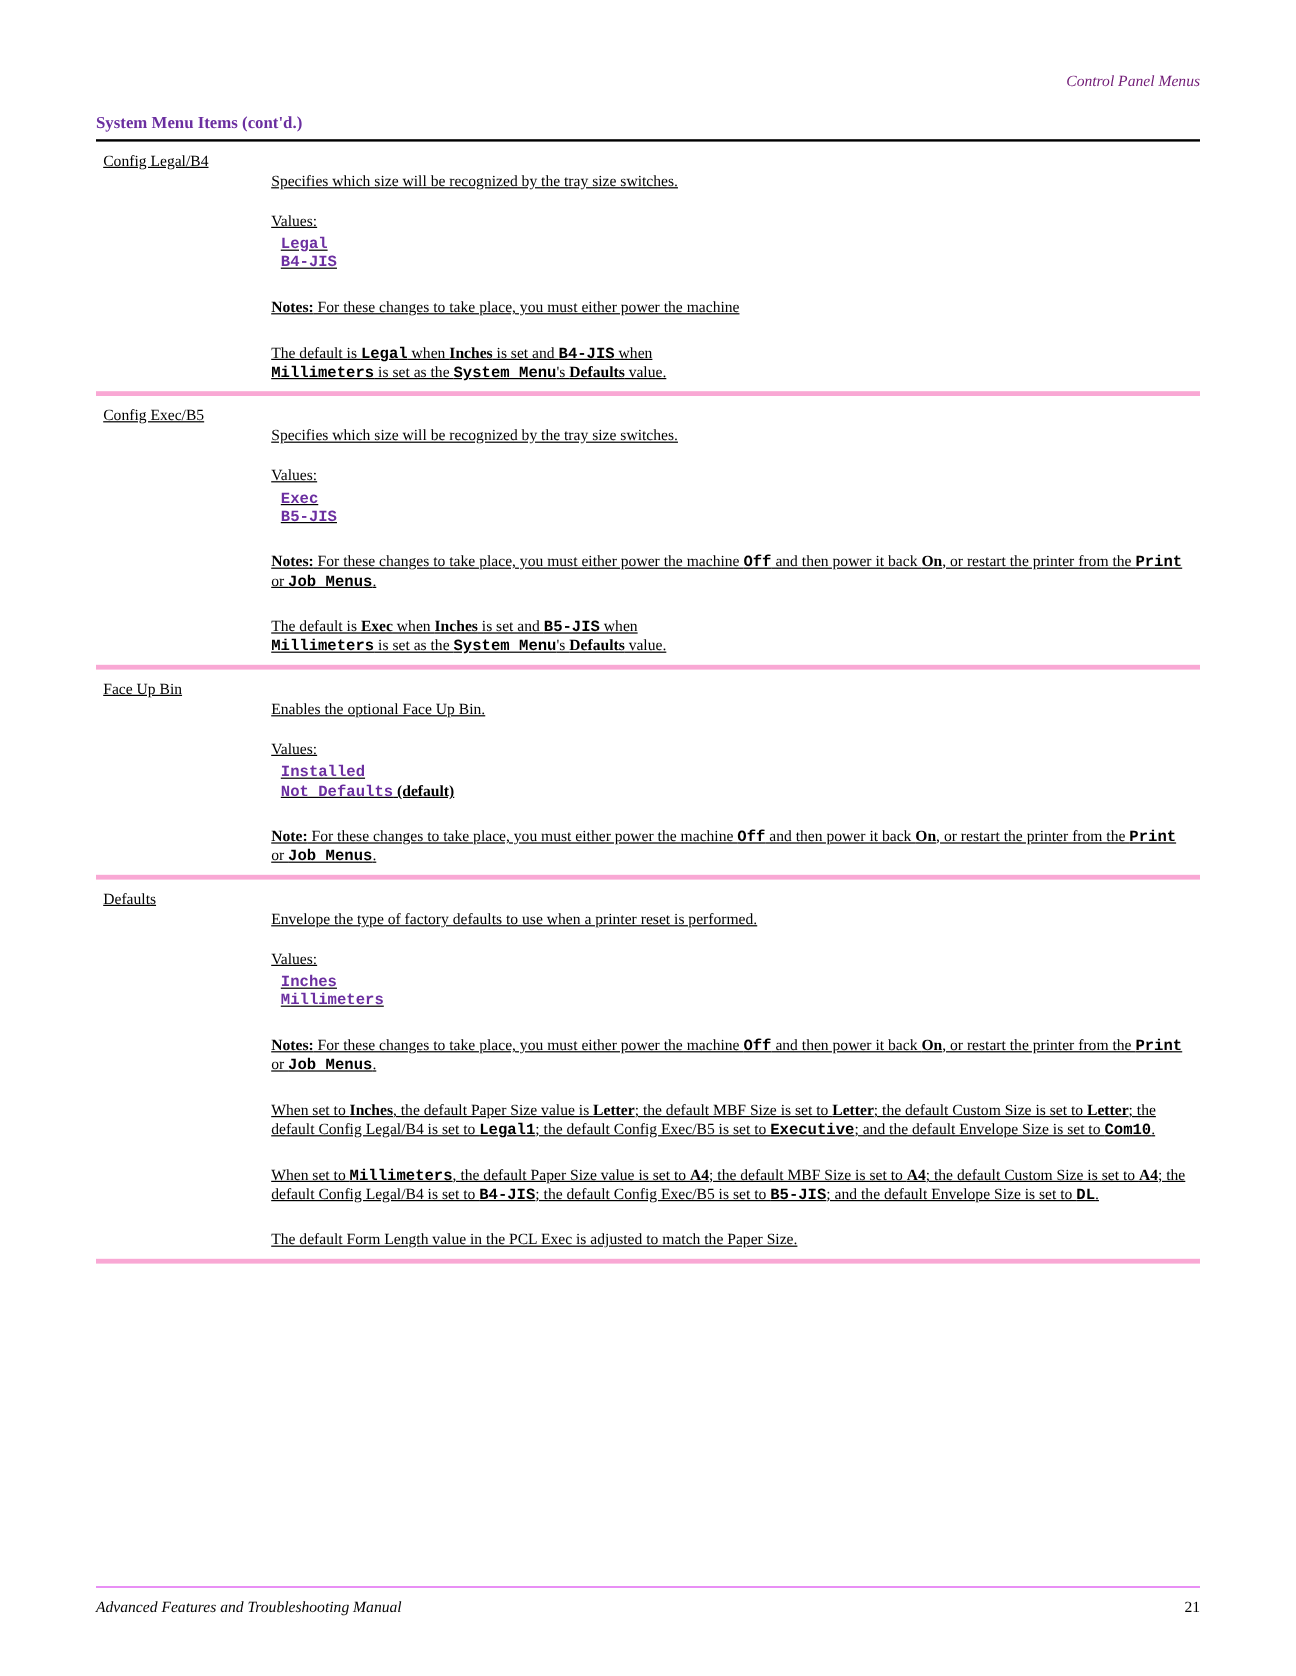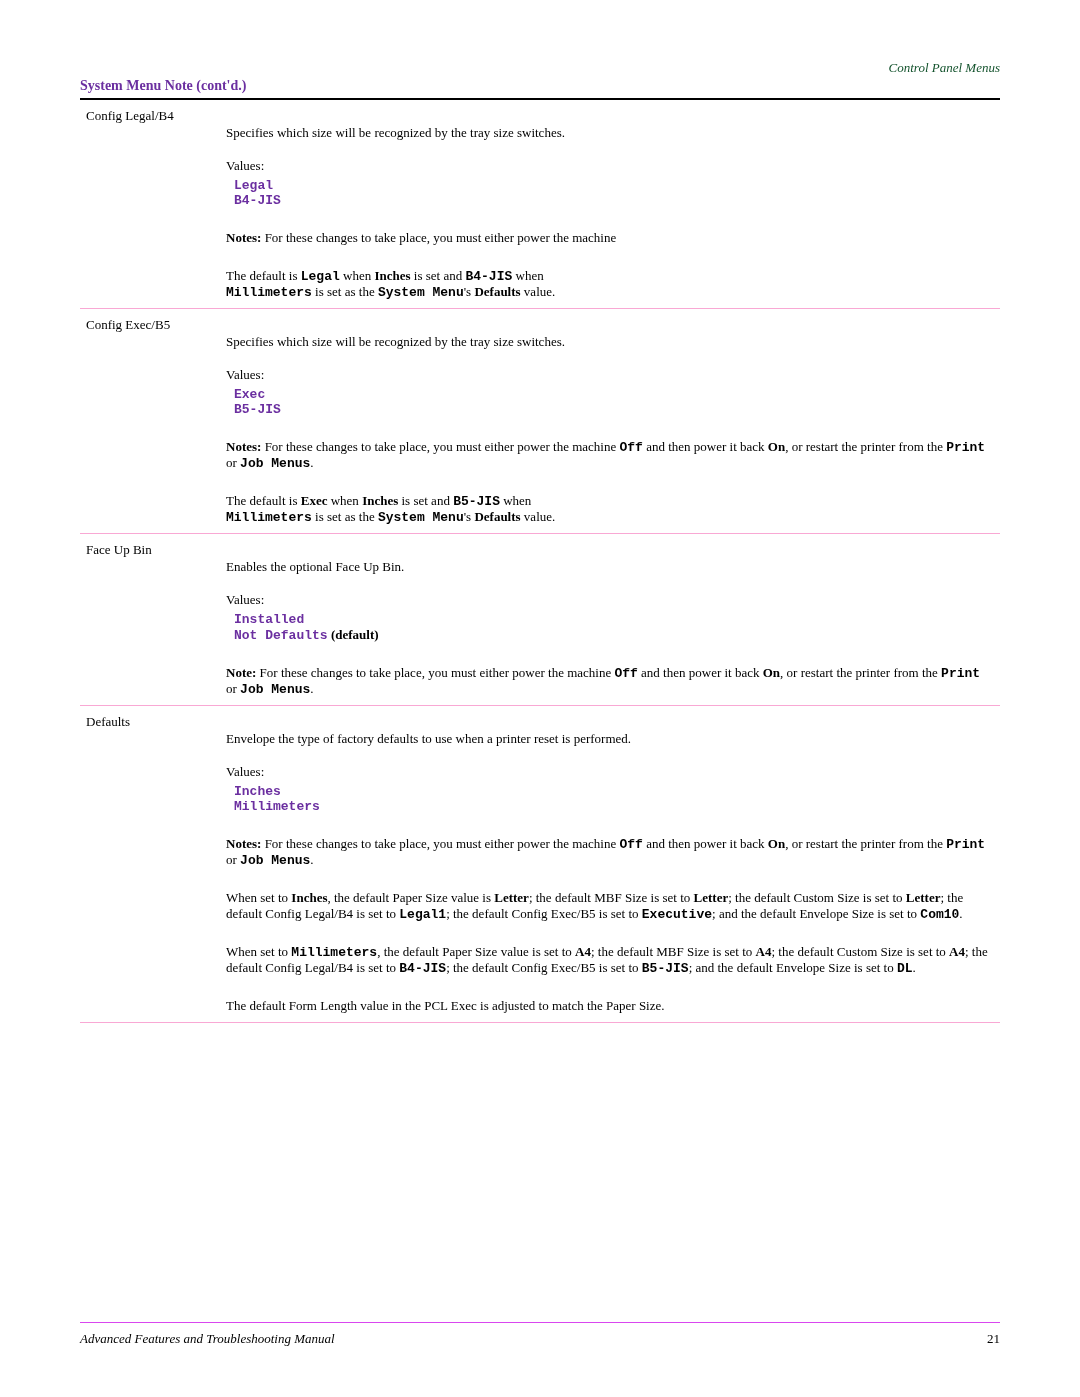--- a/index.html
+++ b/index.html
@@ -15,44 +15,45 @@
     .page {
       width: 1080px;
       min-height: 1397px;
       padding: 60px 80px 80px 80px;
       position: relative;
     }
     .header-right {
       text-align: right;
       font-style: italic;
       font-size: 13px;
-      margin-bottom: 2px;
-      color: #14532d;
+      margin-bottom: 20px;
+      color: #701a75;
     }
     .section-title {
       color: #6b2fa0;
       font-size: 14px;
       font-weight: bold;
       margin-bottom: 4px;
     }
     .top-rule {
       border: none;
       border-top: 2px solid #000;
       margin-bottom: 0;
     }
     table.main-table {
       width: 100%;
       border-collapse: collapse;
       margin-top: 0;
     }
     table.main-table td {
       vertical-align: top;
       padding: 8px 6px 8px 6px;
-      border-bottom: 1px solid #f9a8d4;
+      border-bottom: 4px solid #f9a8d4;
       font-size: 13px;
+      text-decoration: underline;
     }
     td.label-col {
       width: 140px;
       min-width: 120px;
       padding-right: 16px;
       font-size: 13px;
     }
     td.content-col {
       font-size: 13px;
     }
@@ -92,21 +93,21 @@
   </style>
 </head>
 <body>
 
 <div class="page">
 
   <div class="header-right">
     <span>Control Panel Menus</span>
   </div>
 
-  <div class="section-title">System Menu Note (cont'd.)</div>
+  <div class="section-title">System Menu Items (cont'd.)</div>
   <hr class="top-rule">
 
   <table class="main-table">
     <tbody id="table-body">
     <tr>
           <td class="label-col">Config Legal/B4</td>
           <td class="content-col">
             <p>Specifies which size will be recognized by the tray size switches.</p>
             <p>Values:</p>
             <div class="values-block">

